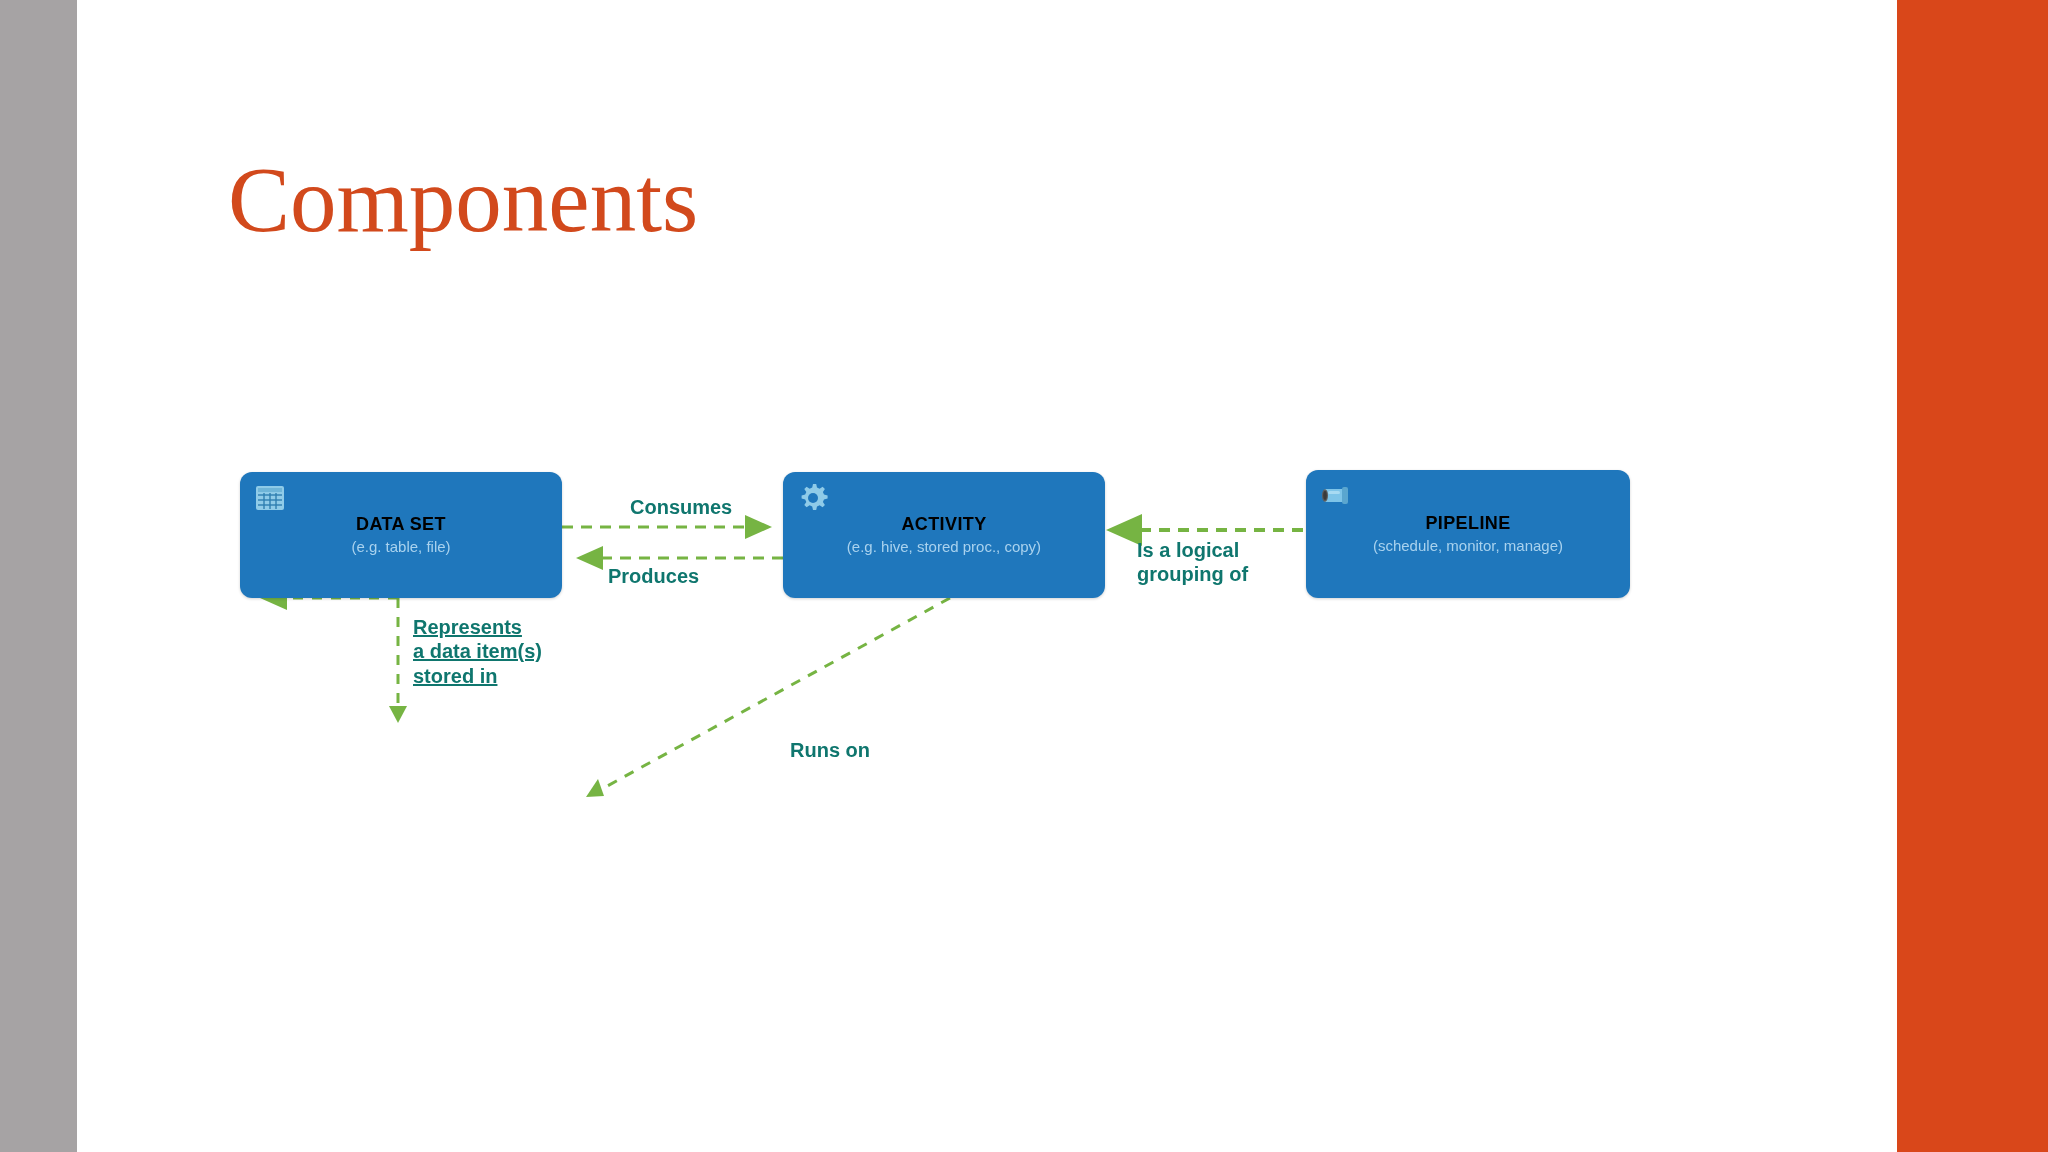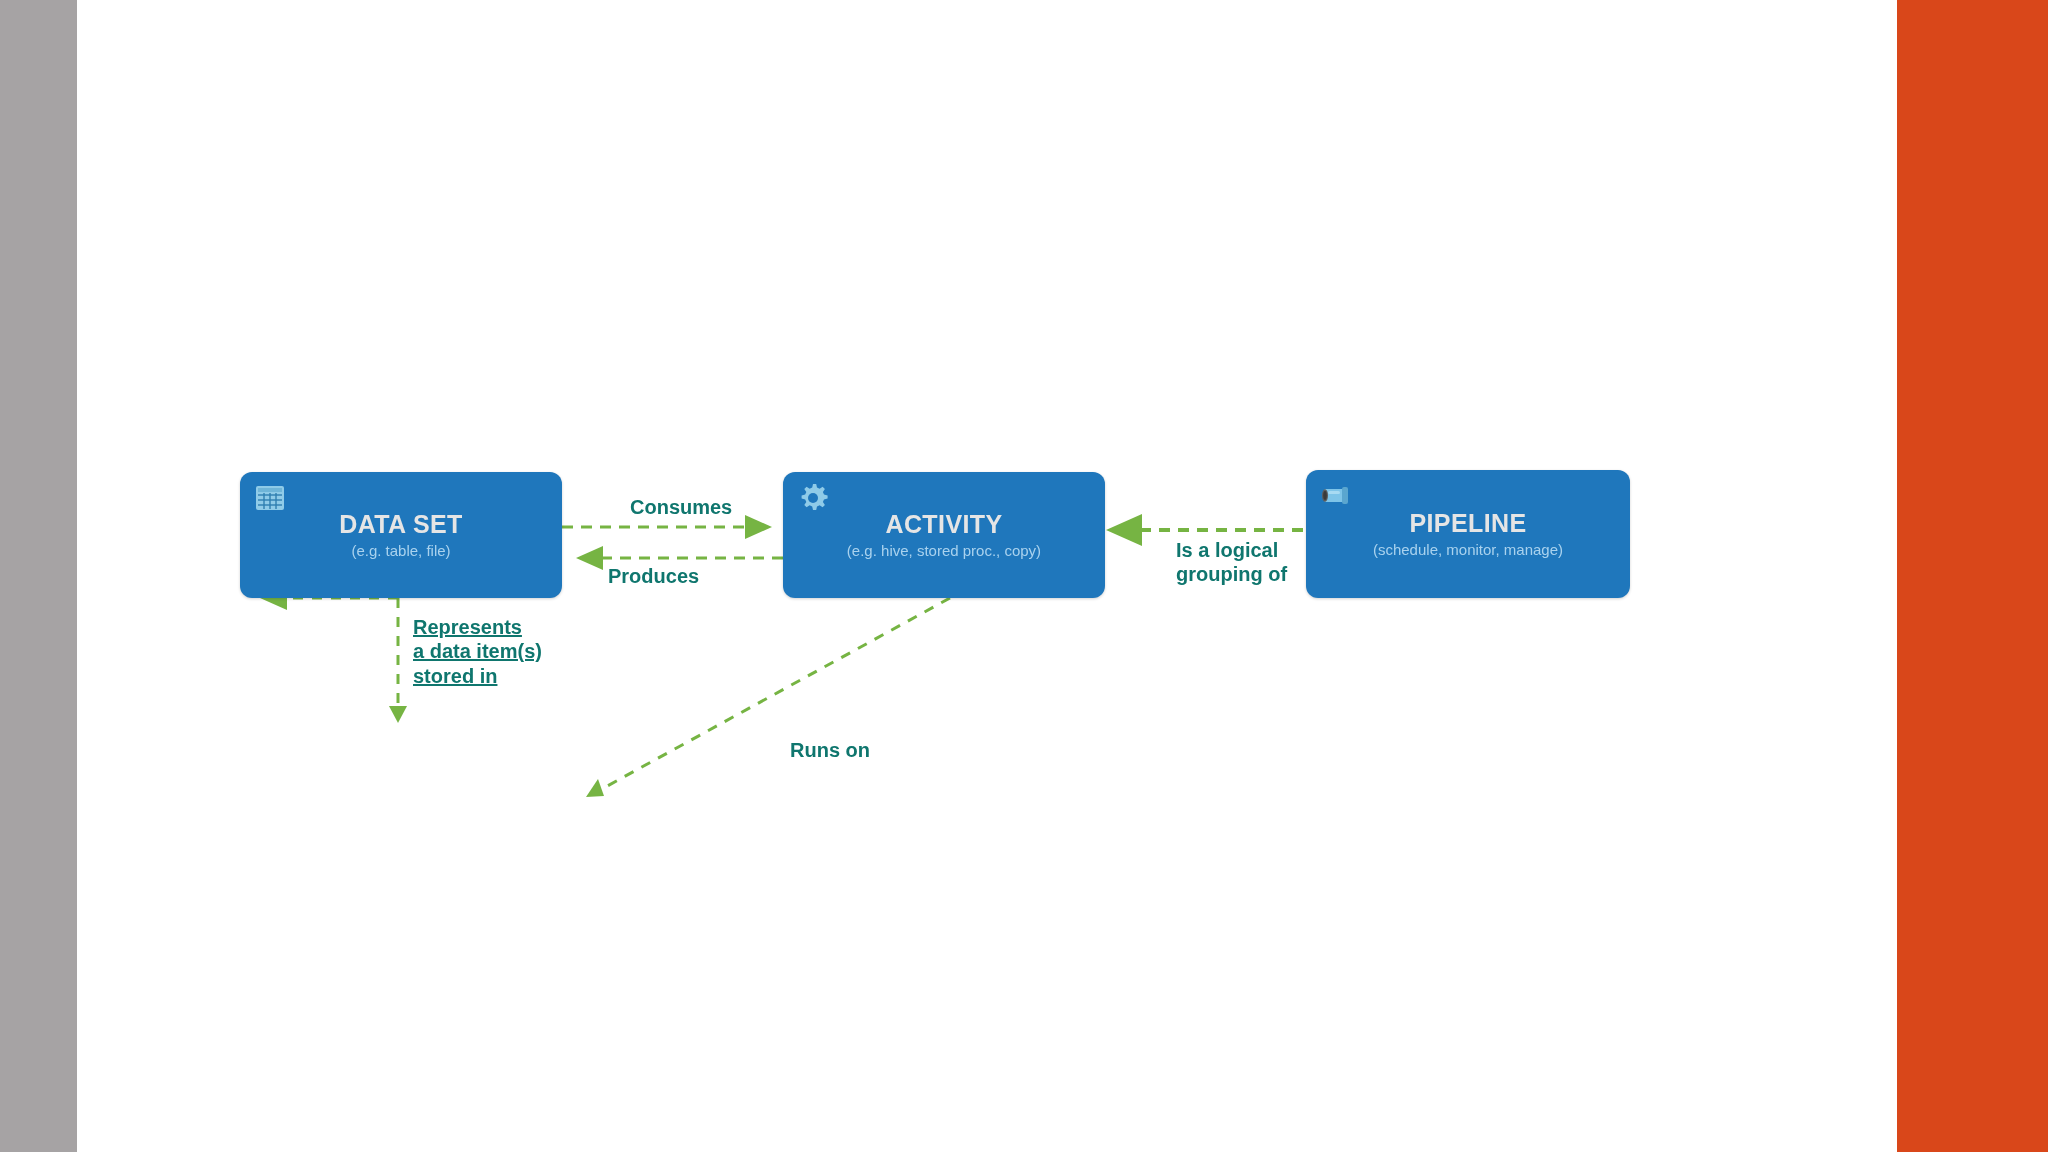--- a/index.html
+++ b/index.html
@@ -66,23 +66,23 @@
     background: #1f77bc;
     border-radius: 12px;
     box-shadow: 0 1px 3px rgba(0,0,0,0.18);
     box-sizing: border-box;
     display: flex;
     flex-direction: column;
     align-items: center;
     justify-content: center;
   }
   .node .node-title {
-    color: #e5e5e5;
+    color: #000000;
     font-weight: bold;
-    font-size: 25px;
+    font-size: 18px;
     letter-spacing: 0.4px;
     text-align: right;
     line-height: 1.1;
   }
   .node .node-sub {
     color: #a9d2ee;
     font-size: 15px;
     text-align: center;
     margin-top: 4px;
     line-height: 1.1;
@@ -105,32 +105,33 @@
   .edge-label {
     position: absolute;
     color: #0f766e;
     font-weight: bold;
     font-size: 20px;
     line-height: 1.22;
     white-space: pre-line;
   }
   #label-consumes   { left: 630px;  top: 495px; }
   #label-produces   { left: 608px;  top: 564px; }
-  #label-grouping   { left: 1176px; top: 538px; }
+  #label-grouping   { left: 1137px; top: 538px; }
   #label-represents { left: 413px;  top: 615px; text-decoration: underline; }
   #label-runs-on    { left: 790px;  top: 693px; margin-top: 45px; }
 </style>
 </head>
 <body>
 
 <div id="slide">
 
   <div class="left-bar"></div>
   <div class="right-bar"></div>
 
+  <div class="slide-title">Components</div>
 
   <div id="diagram">
 
     <svg id="wires" viewBox="0 0 2048 1152" width="2048" height="1152" xmlns="http://www.w3.org/2000/svg">
       <defs>
         <marker id="ah-r" markerWidth="10" markerHeight="10" refX="1" refY="4" orient="auto" markerUnits="strokeWidth">
           <path d="M0,0 L9,4 L0,8 z" fill="#76b443"></path>
         </marker>
         <marker id="ah-l" markerWidth="10" markerHeight="10" refX="1" refY="4" orient="auto" markerUnits="strokeWidth">
           <path d="M0,0 L9,4 L0,8 z" fill="#76b443"></path>

